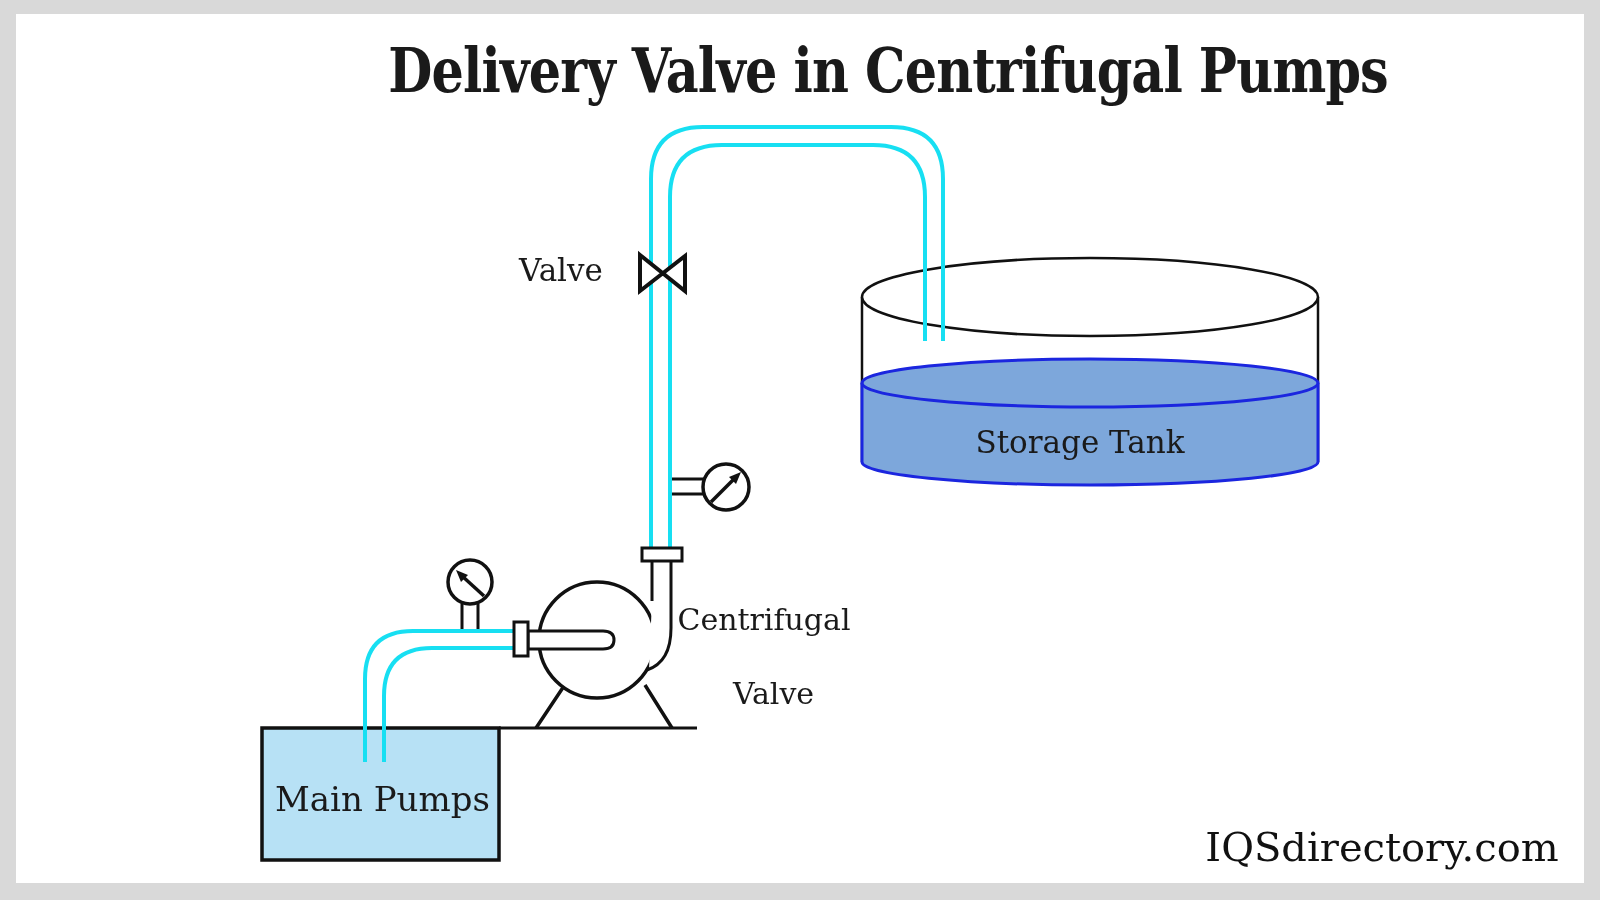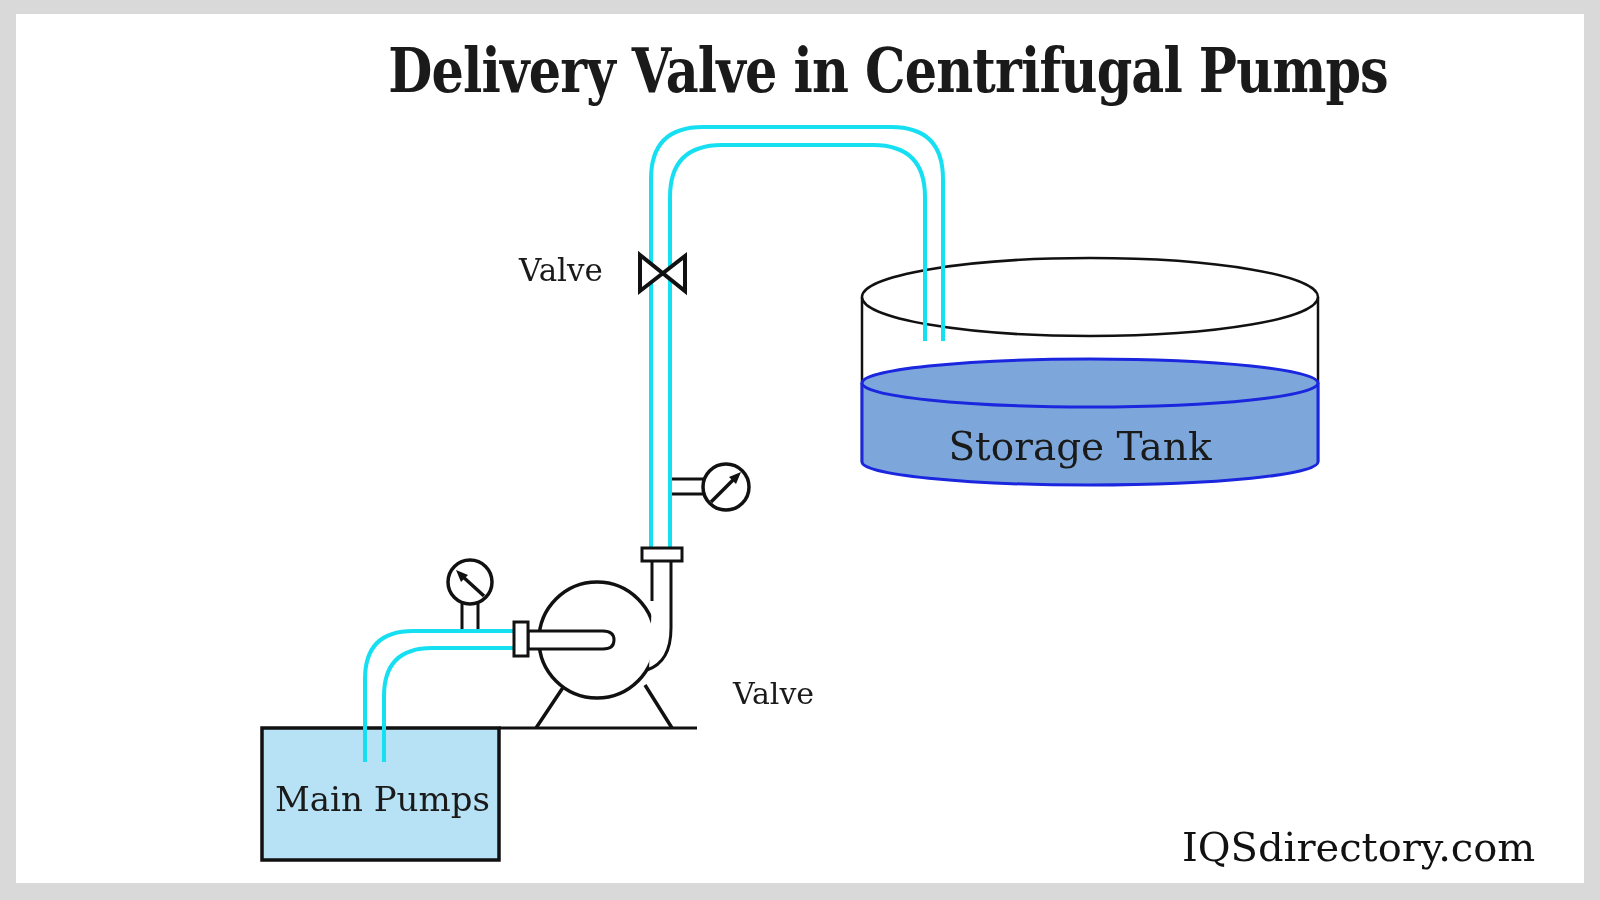--- a/index.html
+++ b/index.html
@@ -6,23 +6,23 @@
     font-family:"DejaVu Serif","Liberation Serif",serif;}
   .frame{position:absolute;inset:0;background:var(--frame,#d9d9d9);}
   .canvas{position:absolute;left:16px;top:14px;width:1568px;height:869px;
     background:var(--canvas,#ffffff);}
   svg.diagram{position:absolute;left:0;top:0;width:1600px;height:900px;}
   .lbl{position:absolute;color:var(--text,#1a1a1a);white-space:pre;}
   .title{left:300px;top:34px;width:980px;text-align:center;font-size:62px;
     font-weight:bold;letter-spacing:-1px;transform:scaleX(.82);transform-origin:center;}
   .valve-lbl{left:500px;top:252px;width:122px;text-align:center;font-size:31px;}
   .pump-lbl{left:664px;top:601px;width:200px;text-align:center;font-size:30px;line-height:37px;}
-  .storage-lbl{left:928px;top:424px;width:304px;text-align:center;font-size:39px;}
+  .storage-lbl{left:928px;top:424px;width:304px;text-align:center;font-size:31px;}
   .main-lbl{left:275px;top:779px;width:200px;text-align:center;font-size:34px;}
-  .watermark{left:1182px;top:824px;width:400px;text-align:left;font-size:40px;color:#111;}
+  .watermark{left:1182px;top:824px;width:400px;text-align:center;font-size:40px;color:#111;}
   .outline{stroke:var(--outline,#111);fill:none;}
   .pipe{stroke:var(--pipe,#17dff2);stroke-width:4;fill:none;}
 </style>
 </head>
 <body>
 
 <div class="frame"></div>
 <div class="canvas"></div>
 
 <svg class="diagram" viewBox="0 0 1600 900">
@@ -73,17 +73,17 @@
     <circle cx="470" cy="582" r="22" fill="#ffffff" stroke="var(--outline)" stroke-width="3.5"></circle>
     <line class="outline" x1="484" y1="596" x2="461" y2="575" stroke-width="3.5"></line>
     <polygon points="456,570 468,575 461,582" fill="var(--outline)"></polygon>
   </g>
 
   <path d="M640,255 L685,291 L685,256 L640,291 Z" fill="#ffffff" stroke="var(--outline)" stroke-width="4" stroke-linejoin="miter"></path>
 </svg>
 
 <div class="lbl title">Delivery Valve in Centrifugal Pumps</div>
 <div class="lbl valve-lbl">Valve</div>
-<div class="lbl pump-lbl"><br>
+<div class="lbl pump-lbl"><span>Centrifugal</span><br>
   <span>Valve</span></div>
 <div class="lbl storage-lbl">Storage Tank</div>
 <div class="lbl main-lbl">Main Pumps</div>
 <div class="lbl watermark">IQSdirectory.com</div>
 
 </body></html>

